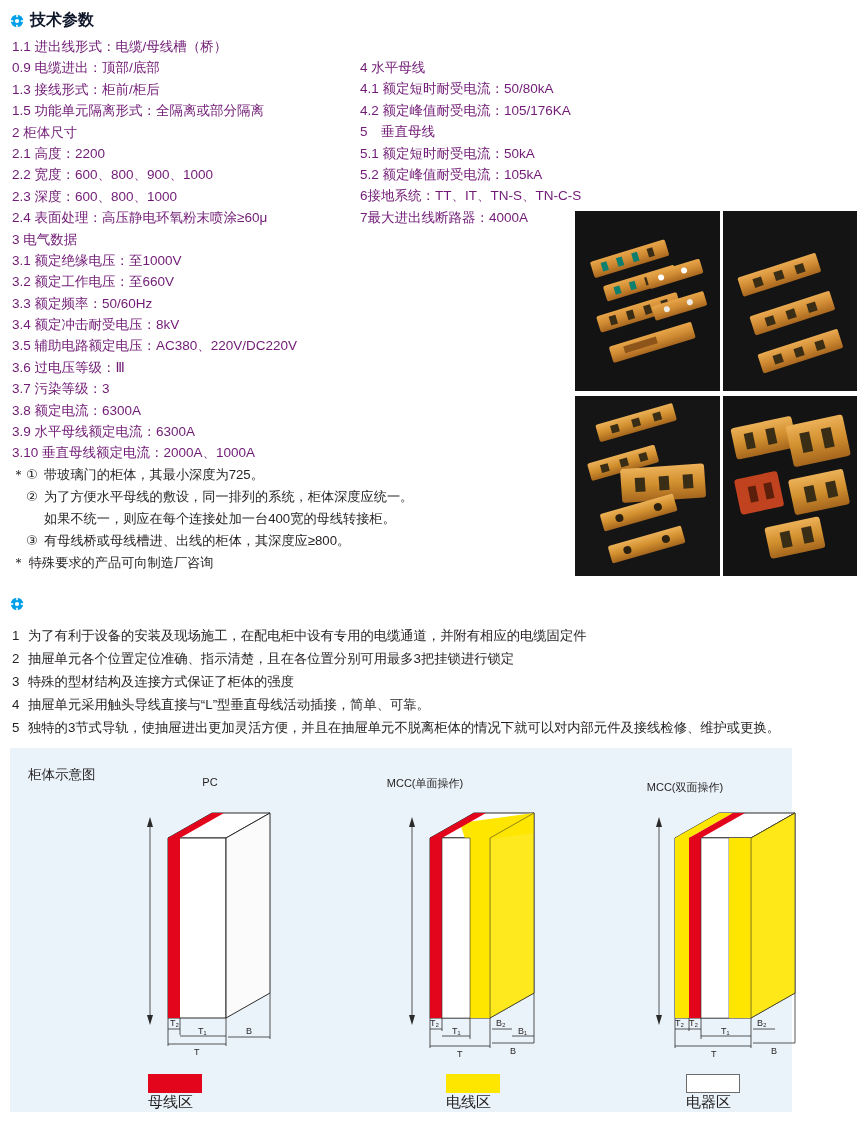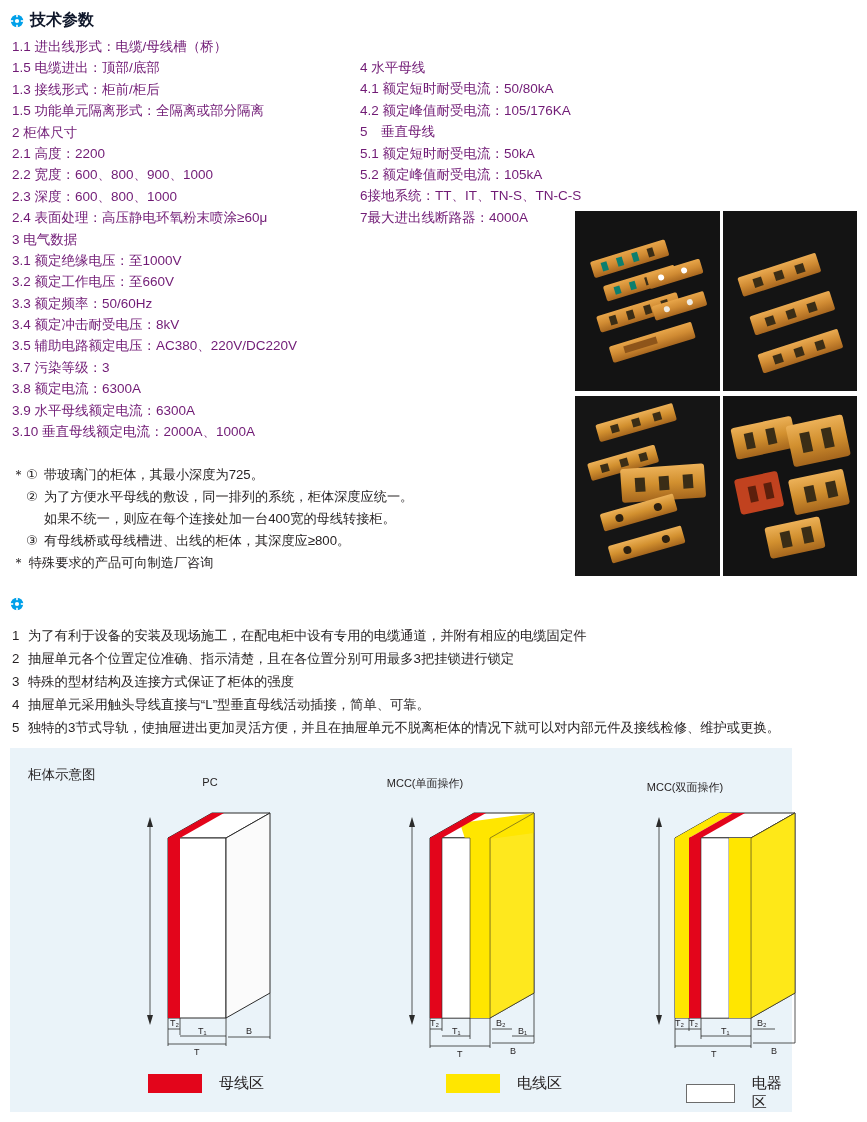--- a/index.html
+++ b/index.html
@@ -117,23 +117,23 @@
     color: #231f20;
     text-align: center;
   }
   #t-pc  { left: 130px; top: 28px; width: 140px; }
   #t-mcc1{ left: 320px; top: 28px; width: 190px; }
   #t-mcc2{ left: 565px; top: 32px; width: 220px; }
 
   .legend-item {
     position: absolute;
     display: flex;
-    align-items: center;
-    gap: 17px;
+    gap: 0;
     font-size: 15px;
+    flex-direction: column;
   }
   .legend-swatch {
     width: 52px;
     height: 17px;
     border: 1px solid #6c6c6c;
   }
   #lg-1 { left: 138px; top: 326px; }
   #lg-2 { left: 394px; top: 326px; padding-left: 42px; }
   #lg-3 { left: 676px; top: 326px; }
 
@@ -155,34 +155,35 @@
         <rect x="6.2" y="10.8" width="1.6" height="3" fill="#ffffff"></rect>
         <rect x="0.2" y="6.2" width="3" height="1.6" fill="#ffffff"></rect>
         <rect x="10.8" y="6.2" width="3" height="1.6" fill="#ffffff"></rect>
       </svg>
     </span>
     <span>技术参数</span>
   </div>
 
   <div class="spec-col" id="spec-left">
     <div class="spec-line">1.1 进出线形式：电缆/母线槽（桥）</div>
-    <div class="spec-line">1.5 电缆进出：顶部/底部</div>
+    <div class="spec-line">0.9 电缆进出：顶部/底部</div>
     <div class="spec-line">1.3 接线形式：柜前/柜后</div>
     <div class="spec-line">1.5 功能单元隔离形式：全隔离或部分隔离</div>
     <div class="spec-line">2 柜体尺寸</div>
     <div class="spec-line">2.1 高度：2200</div>
     <div class="spec-line">2.2 宽度：600、800、900、1000</div>
     <div class="spec-line">2.3 深度：600、800、1000</div>
     <div class="spec-line">2.4 表面处理：高压静电环氧粉末喷涂≥60μ</div>
     <div class="spec-line">3 电气数据</div>
     <div class="spec-line">3.1 额定绝缘电压：至1000V</div>
     <div class="spec-line">3.2 额定工作电压：至660V</div>
     <div class="spec-line">3.3 额定频率：50/60Hz</div>
     <div class="spec-line">3.4 额定冲击耐受电压：8kV</div>
     <div class="spec-line">3.5 辅助电路额定电压：AC380、220V/DC220V</div>
+    <div class="spec-line">3.6 过电压等级：Ⅲ</div>
     <div class="spec-line">3.7 污染等级：3</div>
     <div class="spec-line">3.8 额定电流：6300A</div>
     <div class="spec-line">3.9 水平母线额定电流：6300A</div>
     <div class="spec-line">3.10 垂直母线额定电流：2000A、1000A</div>
   </div>
 
   <div class="spec-col" id="spec-right">
     <div class="spec-line">4 水平母线</div>
     <div class="spec-line">4.1 额定短时耐受电流：50/80kA</div>
     <div class="spec-line">4.2 额定峰值耐受电流：105/176KA</div>

